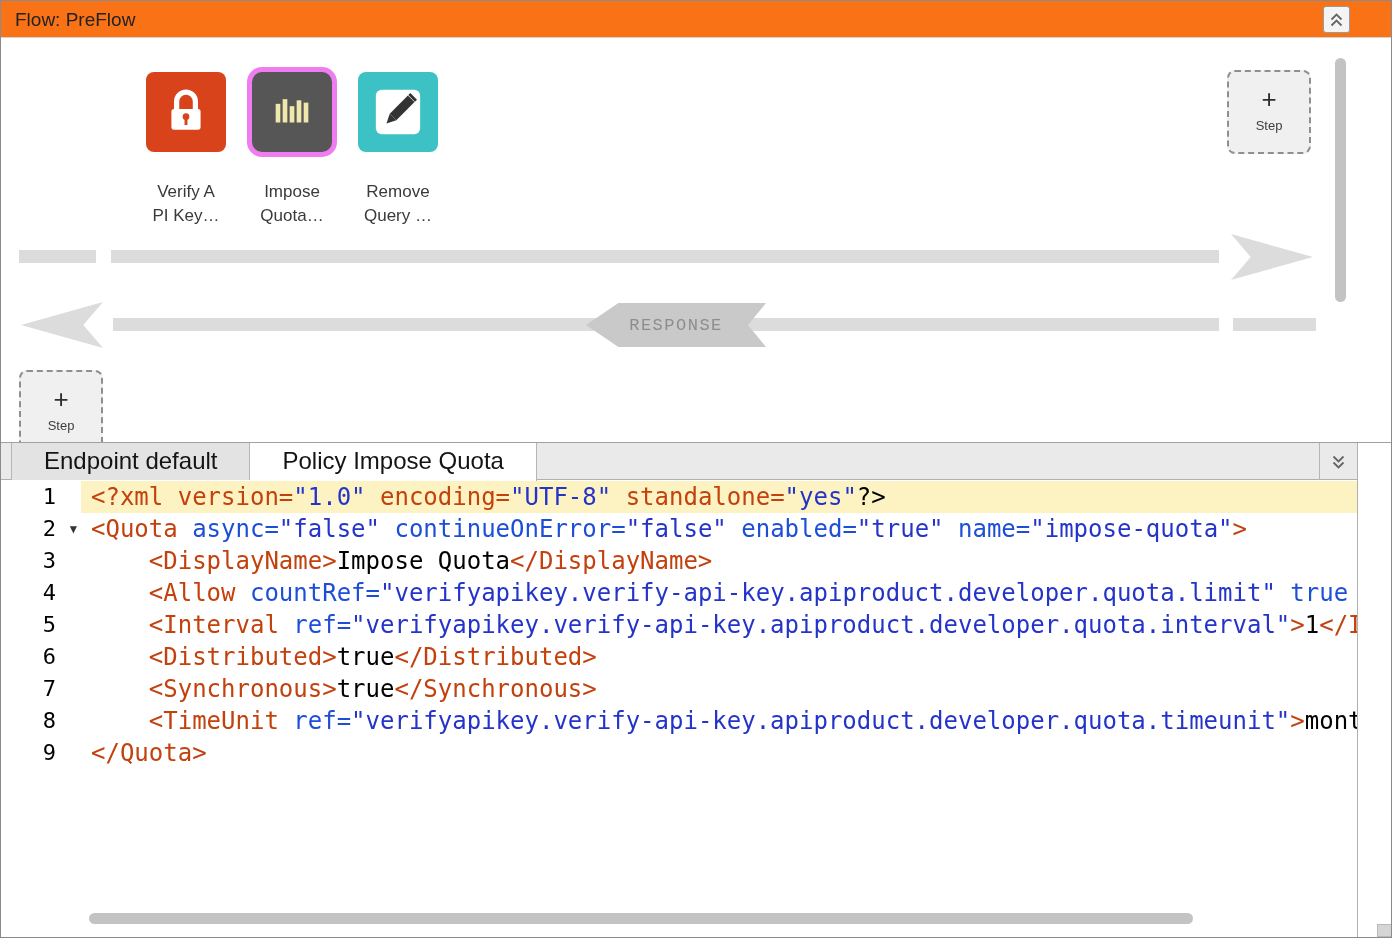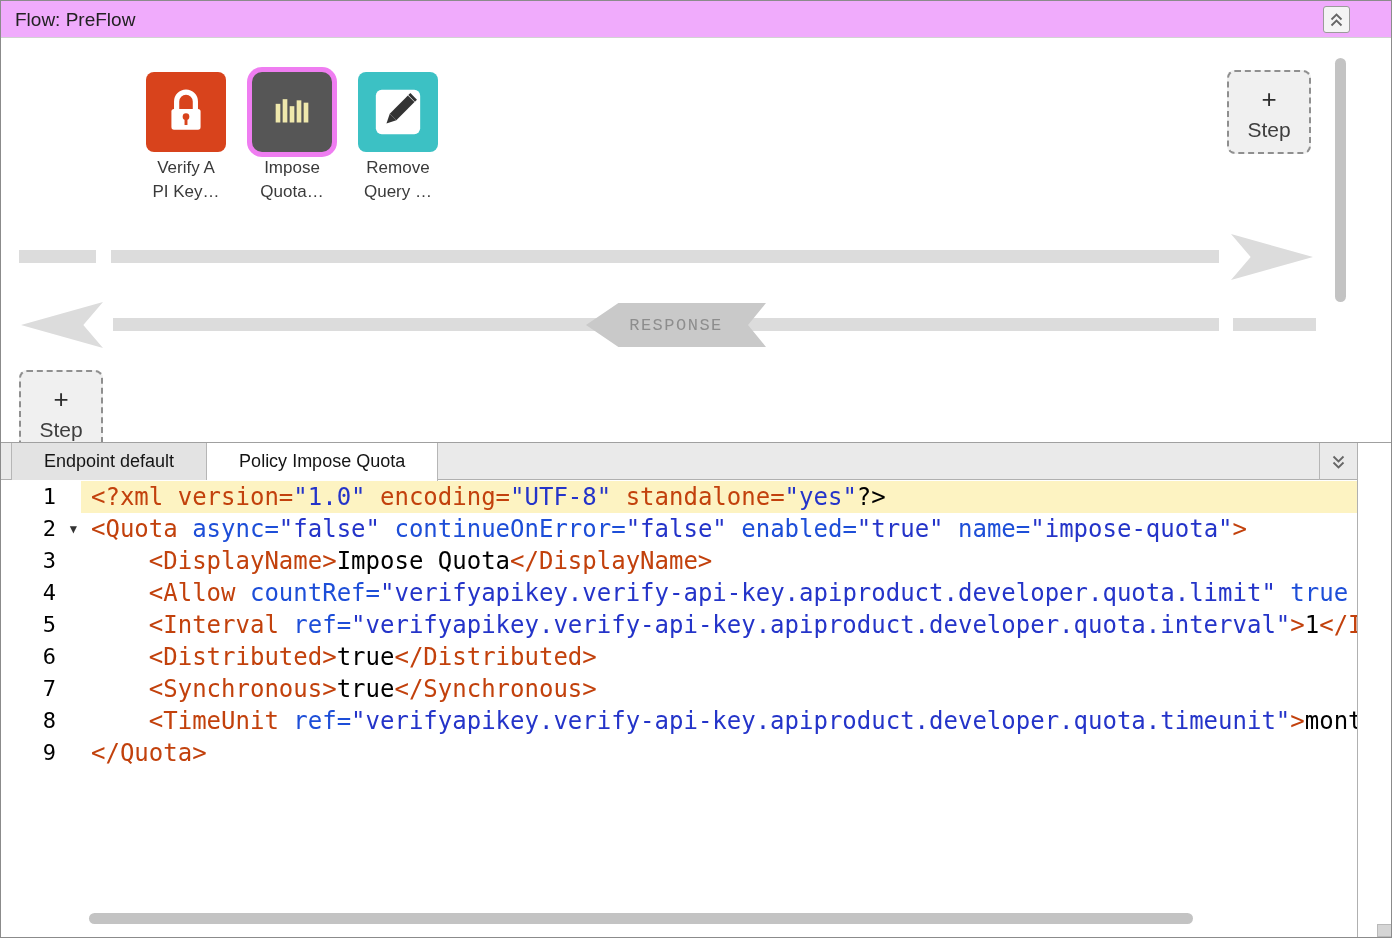--- a/index.html
+++ b/index.html
@@ -1,55 +1,55 @@
 <!DOCTYPE html>
 <html><head>
 <meta charset="utf-8">
 <style>
   * { margin:0; padding:0; box-sizing:border-box; }
   html,body { width:1392px; height:938px; background:#fff; font-family:"Liberation Sans", sans-serif; }
   .app { position:relative; width:1392px; height:938px; border:1px solid #8b8b8b; background:#fff; overflow:hidden; }
 
   
-  .flow-header { position:absolute; left:0; top:0; right:0; height:37px; background:#f0abfc; border-bottom:1px solid #d2d2d2; }
+  .flow-header { position:absolute; left:0; top:0; right:0; height:37px; background:#f97316; border-bottom:1px solid #d2d2d2; }
   .flow-title { position:absolute; left:14px; top:8px; font-size:19px; color:#222; }
   .collapse-btn { position:absolute; right:41px; top:5px; width:27px; height:27px; border:1px solid #9b9b9b; border-radius:3px; background:#f4f4f4; display:flex; align-items:center; justify-content:center; cursor:pointer; }
 
   .flow-canvas { position:absolute; left:0; top:37px; right:0; height:404px; background:#fff; overflow:hidden; }
 
   .policies { position:absolute; left:141px; top:34px; display:flex; gap:18px; }
   .policy { width:88px; display:flex; flex-direction:column; align-items:center; cursor:pointer; }
   .tile { width:80px; height:80px; border-radius:8px; display:flex; align-items:center; justify-content:center; }
   .policy.selected .tile { box-shadow:0 0 0 5px #ef7df1; border-radius:10px; }
-  .plabel { margin-top:4px; text-align:center; font-size:17px; line-height:24px; color:#3a3a3a; }
+  .plabel { margin-top:28px; text-align:center; font-size:17px; line-height:24px; color:#3a3a3a; }
 
   .add-step { position:absolute; width:84px; height:84px; border:2px dashed #8f8f8f; border-radius:8px; background:#f0f0f0; text-align:center; cursor:pointer; }
   .add-step .plus { font-size:26px; line-height:30px; margin-top:12px; color:#2e2e2e; }
-  .add-step .slabel { font-size:21px; color:#3e3e3e; margin-top:4px; }
+  .add-step .slabel { font-size:13px; color:#3e3e3e; margin-top:4px; }
   .add-step.tr { right:80px; top:32px; }
   .add-step.bl { left:18px; top:332px; }
 
   .bar { position:absolute; height:13px; background:#dcdcdc; }
   .req-a { left:18px; top:212px; width:77px; }
   .req-b { left:110px; top:212px; width:1108px; }
   .resp-b { left:112px; top:280px; width:1106px; }
   .resp-c { left:1232px; top:280px; width:83px; }
   .req-head  { position:absolute; left:1230px; top:196px; width:82px; height:46px; background:#dcdcdc; clip-path:polygon(0 0,100% 50%,0 100%,24% 50%); }
   .resp-head { position:absolute; left:20px; top:264px; width:82px; height:46px; background:#dcdcdc; clip-path:polygon(100% 0,0 50%,100% 100%,76% 50%); }
   .flow-tag { position:absolute; width:180px; height:44px; background:#c9c9c9; display:flex; align-items:center; justify-content:center;
               font-size:17px; letter-spacing:1.5px; color:#8d8d8d; }
   .req-label  { left:575px; top:197px; clip-path:polygon(0 0,82% 0,100% 50%,82% 100%,0 100%,10% 50%); }
   .resp-label { left:585px; top:265px; clip-path:polygon(18% 0,100% 0,90% 50%,100% 100%,18% 100%,0 50%);font-family:Liberation Mono, monospace; }
 
   .vscroll { position:absolute; right:45px; top:20px; width:11px; height:244px; border-radius:6px; background:#c3c3c3; cursor:pointer; }
 
   
   .editor { position:absolute; left:0; top:441px; right:0; bottom:0; background:#fff; border-top:1px solid #a0a0a0; }
   .tabbar { position:absolute; left:0; top:0; width:1356px; height:37px; background:#eaeaea; border-bottom:1px solid #b0b0b0; display:flex; padding-left:10px; }
-  .tab { height:37px; line-height:36px; padding:0 32px; font-size:18px; color:#141414; background:#e3e3e3; border-right:1px solid #b6b6b6; white-space:nowrap; cursor:pointer; }
+  .tab { height:37px; line-height:36px; padding:0 32px; font-size:24px; color:#141414; background:#e3e3e3; border-right:1px solid #b6b6b6; white-space:nowrap; cursor:pointer; }
   .tab:first-child { border-left:1px solid #b6b6b6; }
   .tab.active { background:#fff; height:38px; }
   .editor-collapse { position:absolute; left:1318px; top:0; width:38px; height:37px; border-left:1px solid #b6b6b6; display:flex; align-items:center; justify-content:center; cursor:pointer; }
 
   .codearea { position:absolute; left:0; top:38px; width:1356px; bottom:0; overflow:hidden; font-family:"DejaVu Sans Mono", monospace; }
   .crow { display:flex; height:32px; line-height:32px; }
   .gutter { width:80px; flex:none; text-align:right; padding-right:25px; font-size:22px; color:#000; position:relative; }
   .gutter .caret { position:absolute; right:4px; top:50%; transform:translateY(-50%); font-size:12px; color:#333; cursor:pointer; }
   .ccode { flex:1; padding-left:10px; white-space:pre; overflow:hidden; font-size:24px; cursor:text; }
   .crow.hl .ccode { background:#fdf3c2; }

